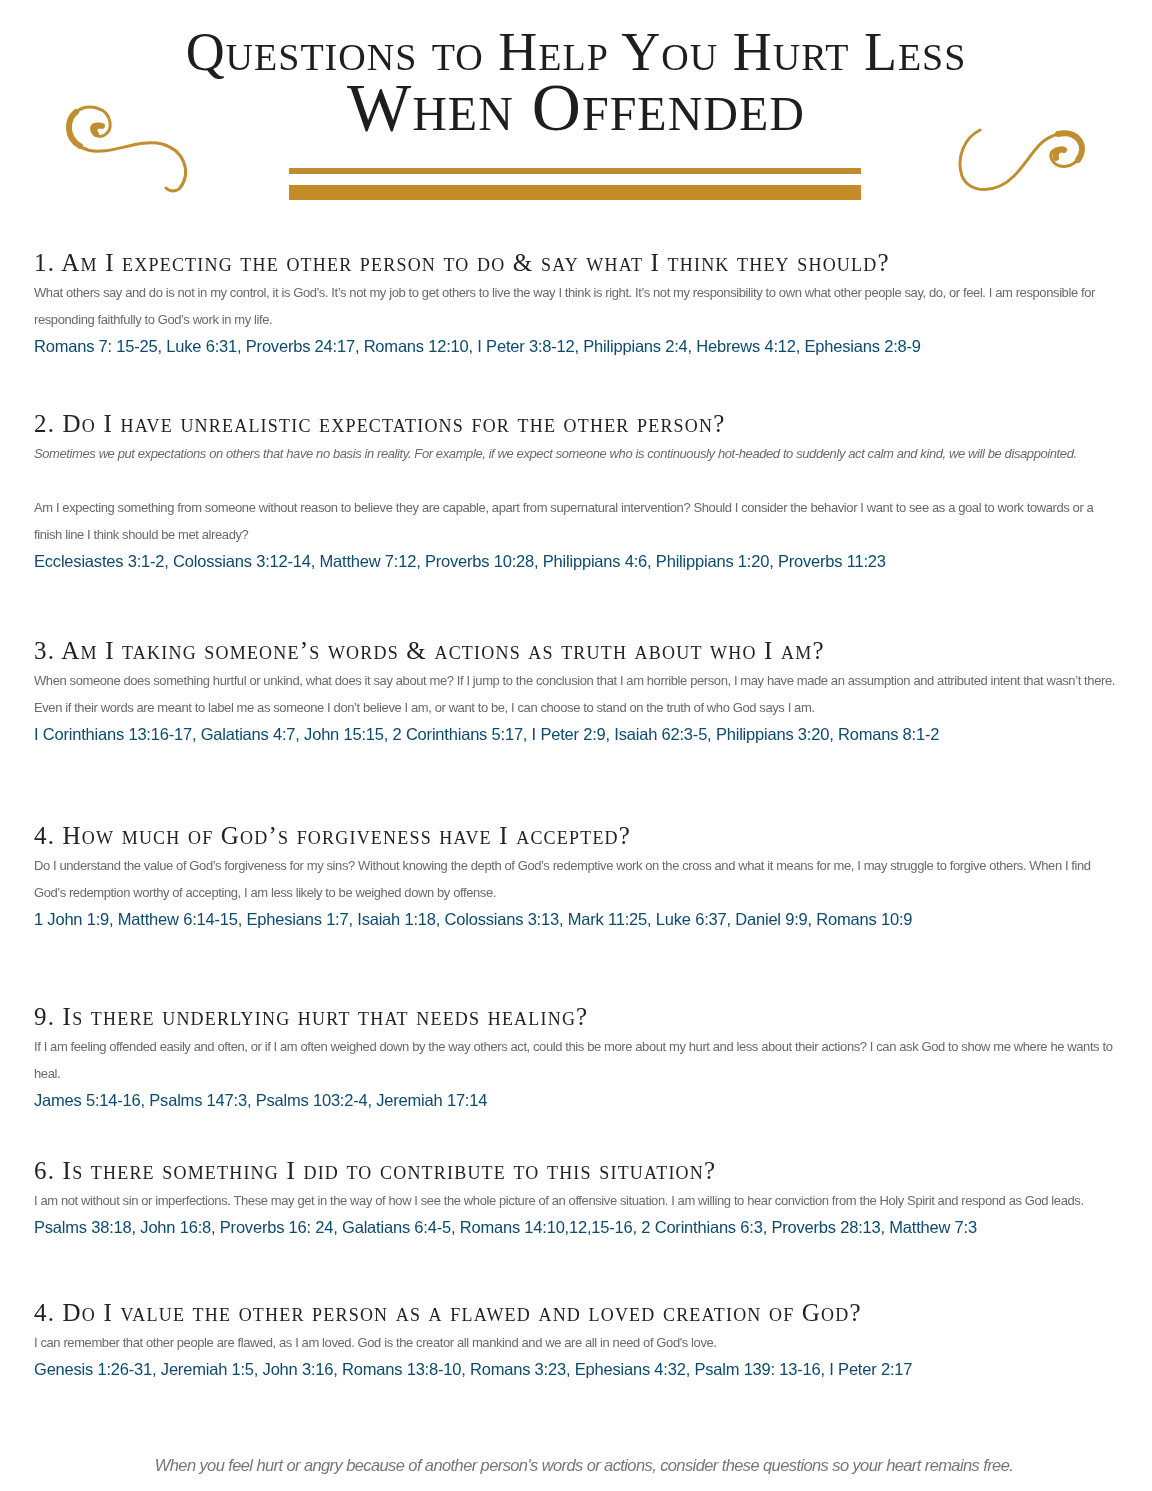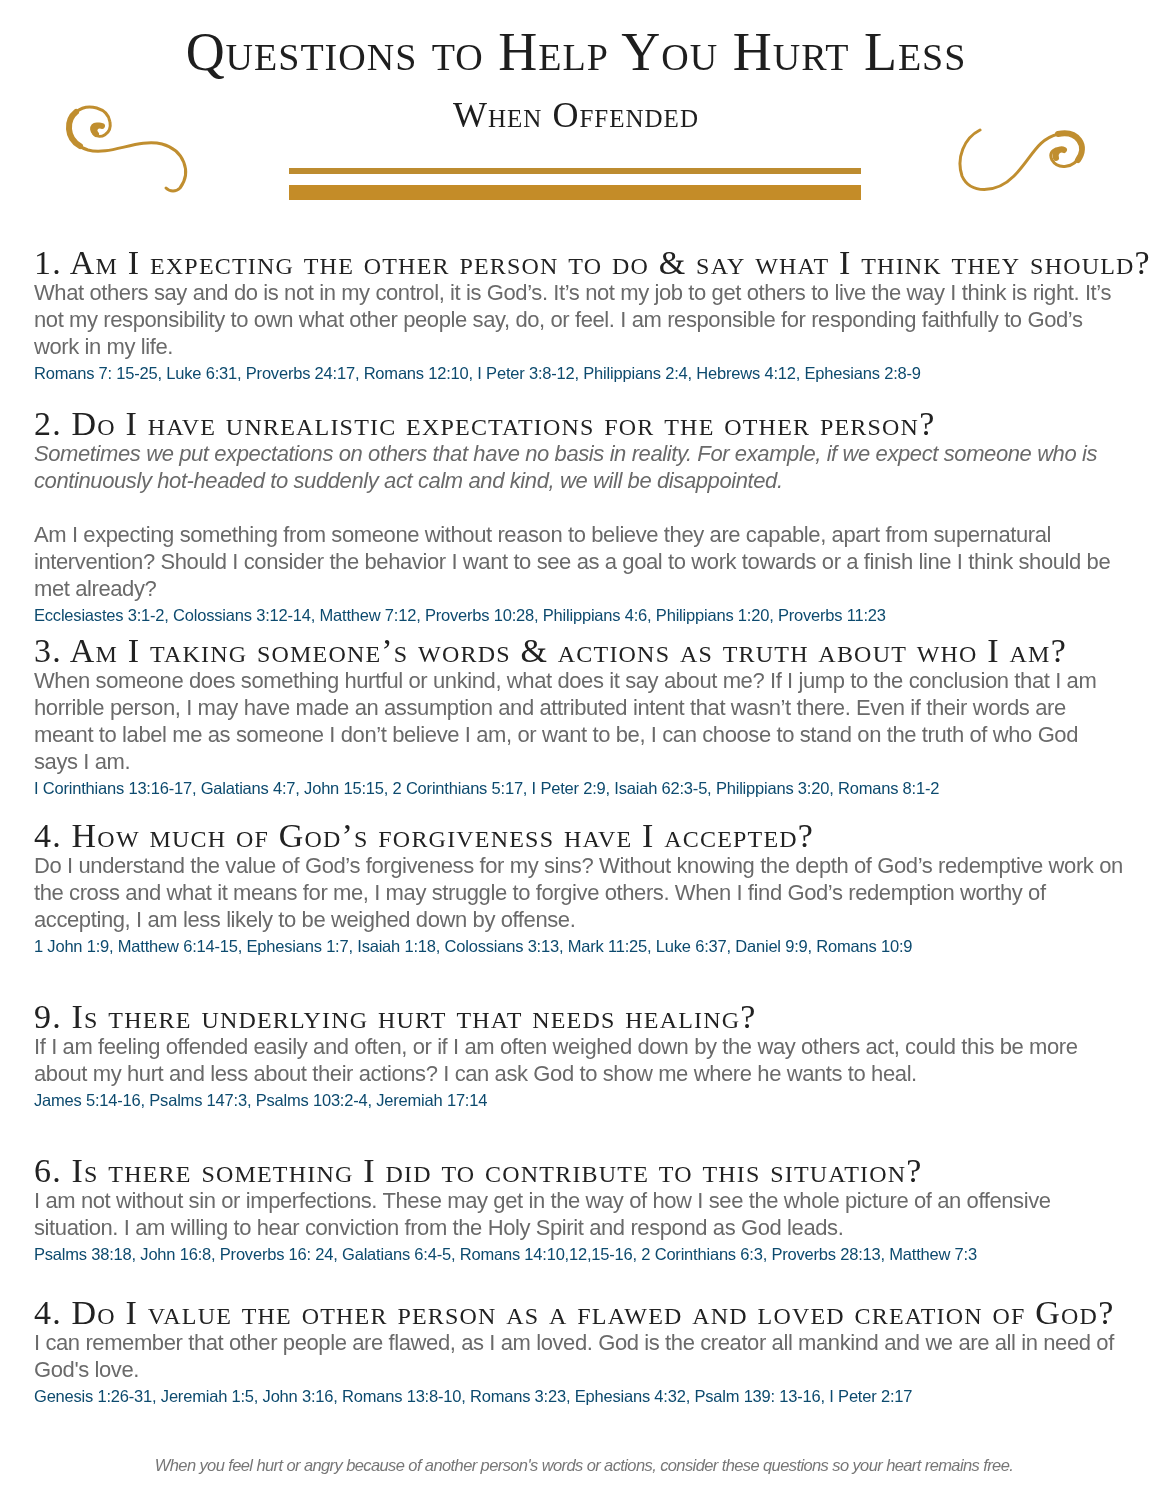--- a/index.html
+++ b/index.html
@@ -25,21 +25,21 @@
       width: 1152px;
       text-align: center;
       font-family: "Liberation Serif", "DejaVu Serif", serif;
       font-variant: small-caps;
       color: #1e1e1e;
       font-weight: normal;
       letter-spacing: 1px;
       margin: 0;
     }
     .title.line1 { top: 20px; font-size: 54px; line-height: 64px; }
-    .title.line2 { top: 83px; font-size: 36px; line-height: 64px; }
+    .title.line2 { top: 75px; font-size: 68px; line-height: 64px; }
 
     .swirl {
       position: absolute;
     }
     .swirl.left { left: 58px; top: 98px; width: 140px; height: 95px; }
     .swirl.right { left: 952px; top: 120px; width: 140px; height: 80px; }
 
     .rule {
       position: absolute;
       left: 289px;
@@ -52,30 +52,30 @@
     .q {
       position: absolute;
       left: 34px;
       width: 1090px;
     }
     .q h2 {
       margin: 0;
       font-family: "Liberation Serif", "DejaVu Serif", serif;
       font-variant: small-caps;
       font-weight: normal;
-      font-size: 34px;
+      font-size: 25px;
       line-height: 32px;
       color: #222222;
       letter-spacing: 1.2px;
       white-space: nowrap;
     }
     .q p.body {
       margin: 0;
       font-family: "Liberation Sans", "DejaVu Sans", sans-serif;
-      font-size: 22px;
+      font-size: 13px;
       line-height: 27px;
       color: #6a6a6a;
       letter-spacing: -0.4px;
       font-weight: normal;
     }
     .q p.body.italic { font-style: italic; }
     .q p.gap { margin-top: 27px; }
     .q p.refs {
       margin: 0;
       font-family: "Liberation Sans", "DejaVu Sans", sans-serif;

